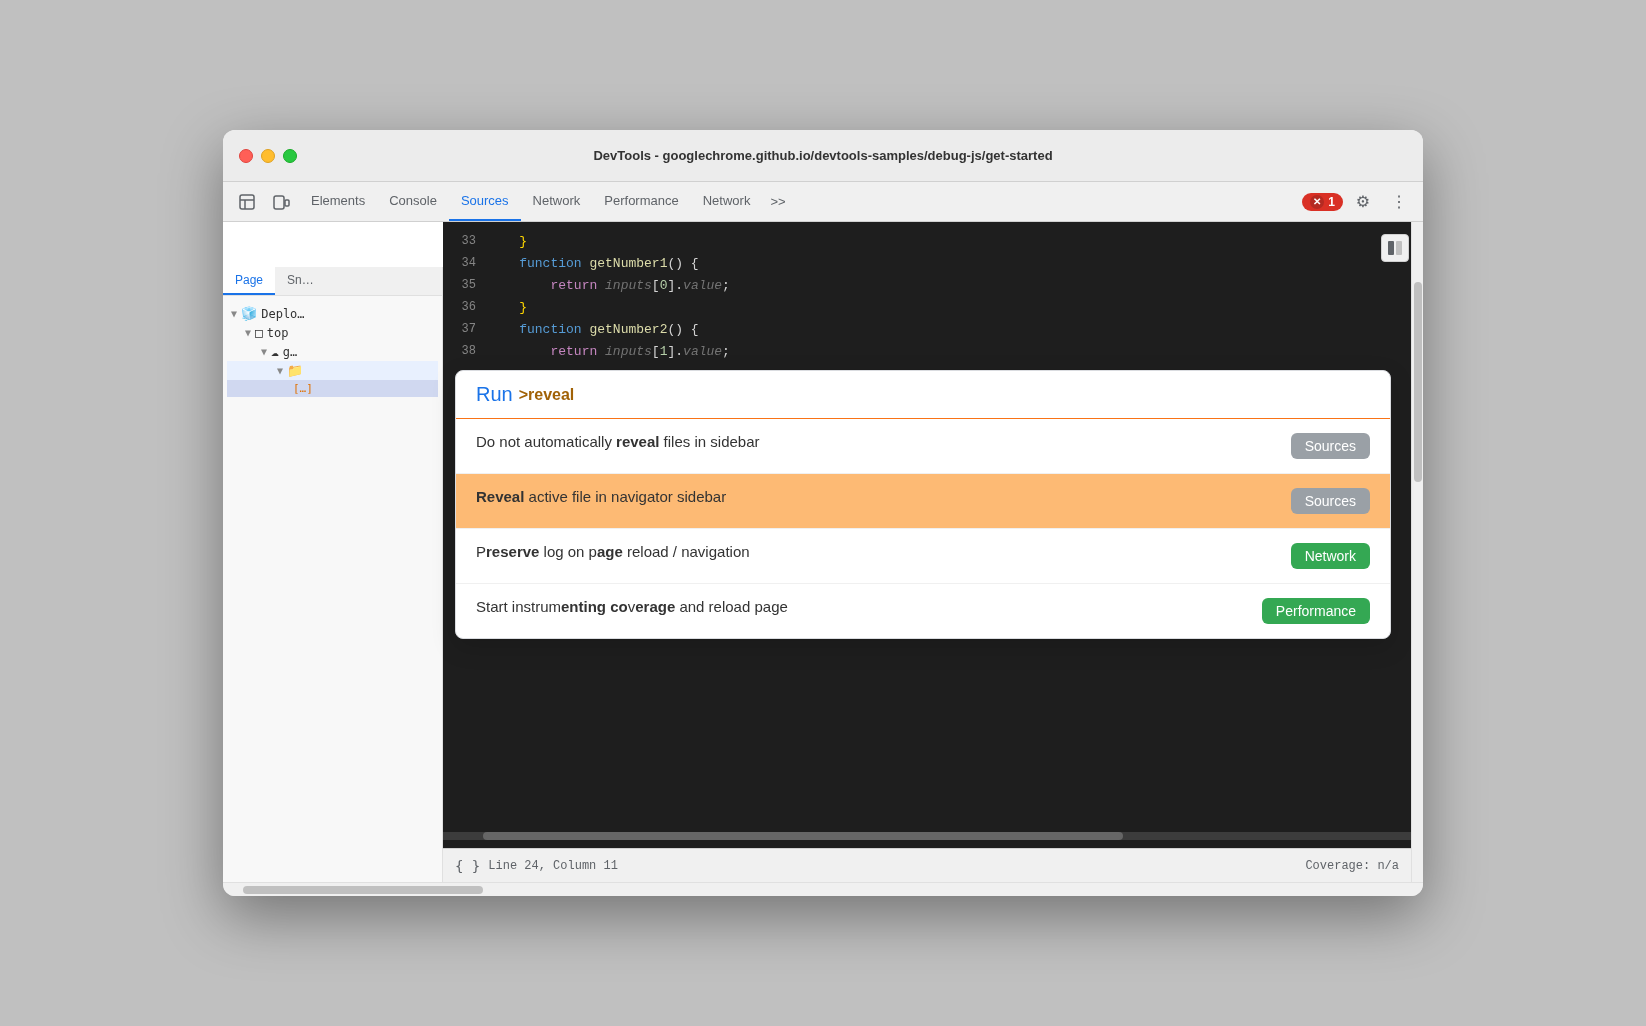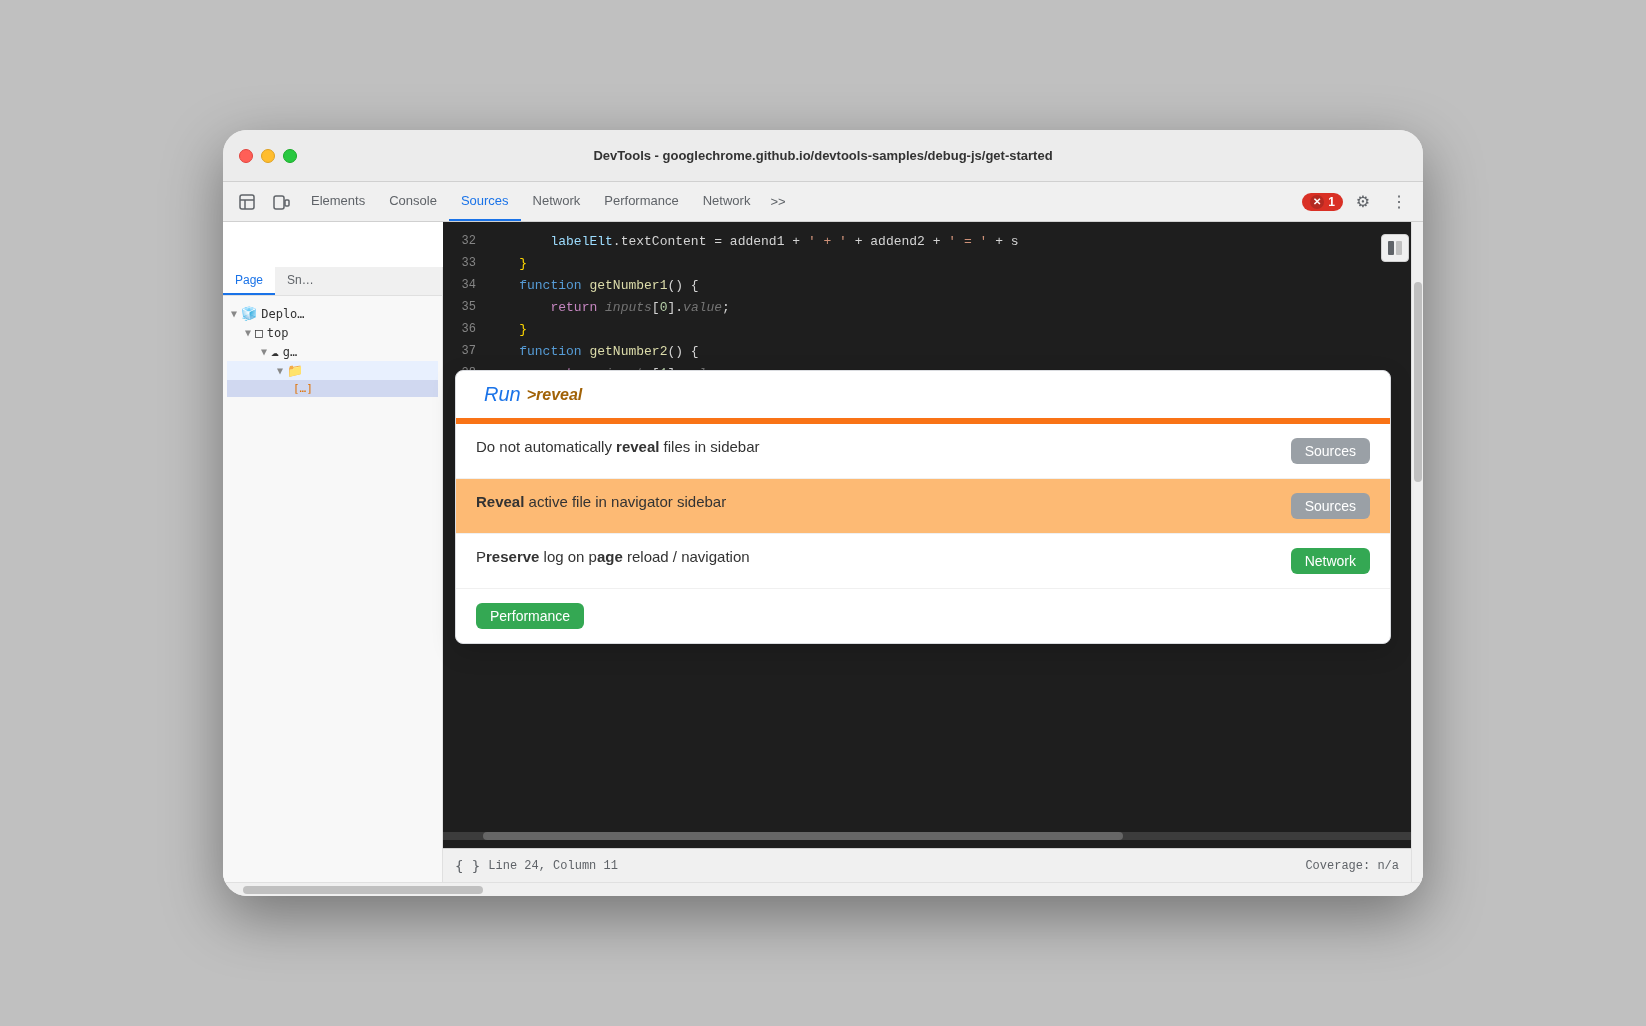--- a/index.html
+++ b/index.html
@@ -7,21 +7,21 @@
       background: #c0c0c0;
       display: flex;
       justify-content: center;
       align-items: center;
       min-height: 100vh;
       font-family: -apple-system, BlinkMacSystemFont, 'Helvetica Neue', sans-serif;
     }
     .window {
       width: 1200px;
       background: #f0f0f0;
-      border-radius: 24px;
+      border-radius: 12px;
       box-shadow: 0 20px 60px rgba(0,0,0,0.4);
       overflow: hidden;
     }
     
     .title-bar {
       background: #ececec;
       border-bottom: 1px solid #d0d0d0;
       height: 52px;
       display: flex;
       align-items: center;
@@ -184,25 +184,24 @@
       left: 232px;
       width: 936px;
       background: #fff;
       border: 1px solid #dadce0;
       border-radius: 8px;
       box-shadow: 0 8px 24px rgba(0,0,0,0.15);
       z-index: 100;
       overflow: hidden;
     }
     .command-input-row {
-      padding: 12px 28px;
-      border-bottom: 6px solid #f97316;
-      display: flex;
-      align-items: center;
-      font-style: italic;
+      padding: 12px 20px;
+      border-bottom: 1px solid #f97316;
+      display: flex;
+      align-items: center;
     }
     .command-input-label {
       font-size: 20px;
       color: #1a73e8;
       font-weight: 400;
       margin-right: 6px;
     }
     .command-input-text {
       font-size: 16px;
       color: #a16207;
@@ -429,24 +428,20 @@
         </div>
         <div class="tree-item tree-item-highlight" style="padding-left: 66px; background: #d0d8f0;">
           <span style="color: #e07000; font-size: 11px;">[…]</span>
         </div>
       </div>
     </div>
 
     <div class="code-area">
       <div class="code-lines">
         <div class="code-line">
-          <span class="line-num">32</span>
-          <span class="line-content">        <span style="color:#9cdcfe">labelElt</span><span style="color:#d4d4d4">.textContent = addend1 + </span><span style="color:#ce9178">' + '</span><span style="color:#d4d4d4"> + addend2 + </span><span style="color:#ce9178">' = '</span><span style="color:#d4d4d4"> + s</span></span>
-        </div>
-        <div class="code-line">
           <span class="line-num">33</span>
           <span class="line-content">    <span style="color:#ffd700">}</span></span>
         </div>
         <div class="code-line">
           <span class="line-num">34</span>
           <span class="line-content">    <span class="kw-function">function</span> <span class="fn-name">getNumber1</span><span style="color:#d4d4d4">() {</span></span>
         </div>
         <div class="code-line">
           <span class="line-num">35</span>
           <span class="line-content">        <span class="kw-return">return</span> <span class="prop">inputs</span><span style="color:#d4d4d4">[</span><span class="num">0</span><span style="color:#d4d4d4">].</span><span class="prop">value</span><span style="color:#d4d4d4">;</span></span>
@@ -498,20 +493,21 @@
         <span class="result-text"><strong>Reveal</strong> active file in navigator sidebar</span>
         <span class="result-badge badge-gray">Sources</span>
       </div>
 
       <div class="command-result-item">
         <span class="result-text">P<strong>reserve</strong> log on p<strong>age</strong> reload / navigation</span>
         <span class="result-badge badge-green">Network</span>
       </div>
 
       <div class="command-result-item">
+        <span class="result-text">Start instrum<strong>enting co</strong>v<strong>erage</strong> and reload page</span>
         <span class="result-badge badge-green">Performance</span>
       </div>
     </div>
 
     <div style="position: absolute; top: 12px; right: 14px; z-index: 50;">
       <div style="width: 28px; height: 28px; border: 1px solid #d0d0d0; border-radius: 4px; background: #f0f0f0; display: flex; align-items: center; justify-content: center; cursor: pointer;">
         <svg width="18" height="18" viewBox="0 0 18 18" fill="#5f6368">
           <rect x="2" y="2" width="6" height="14" rx="1" fill="#5f6368"></rect>
           <rect x="10" y="2" width="6" height="14" rx="1" fill="#c0c0c0"></rect>
         </svg>

